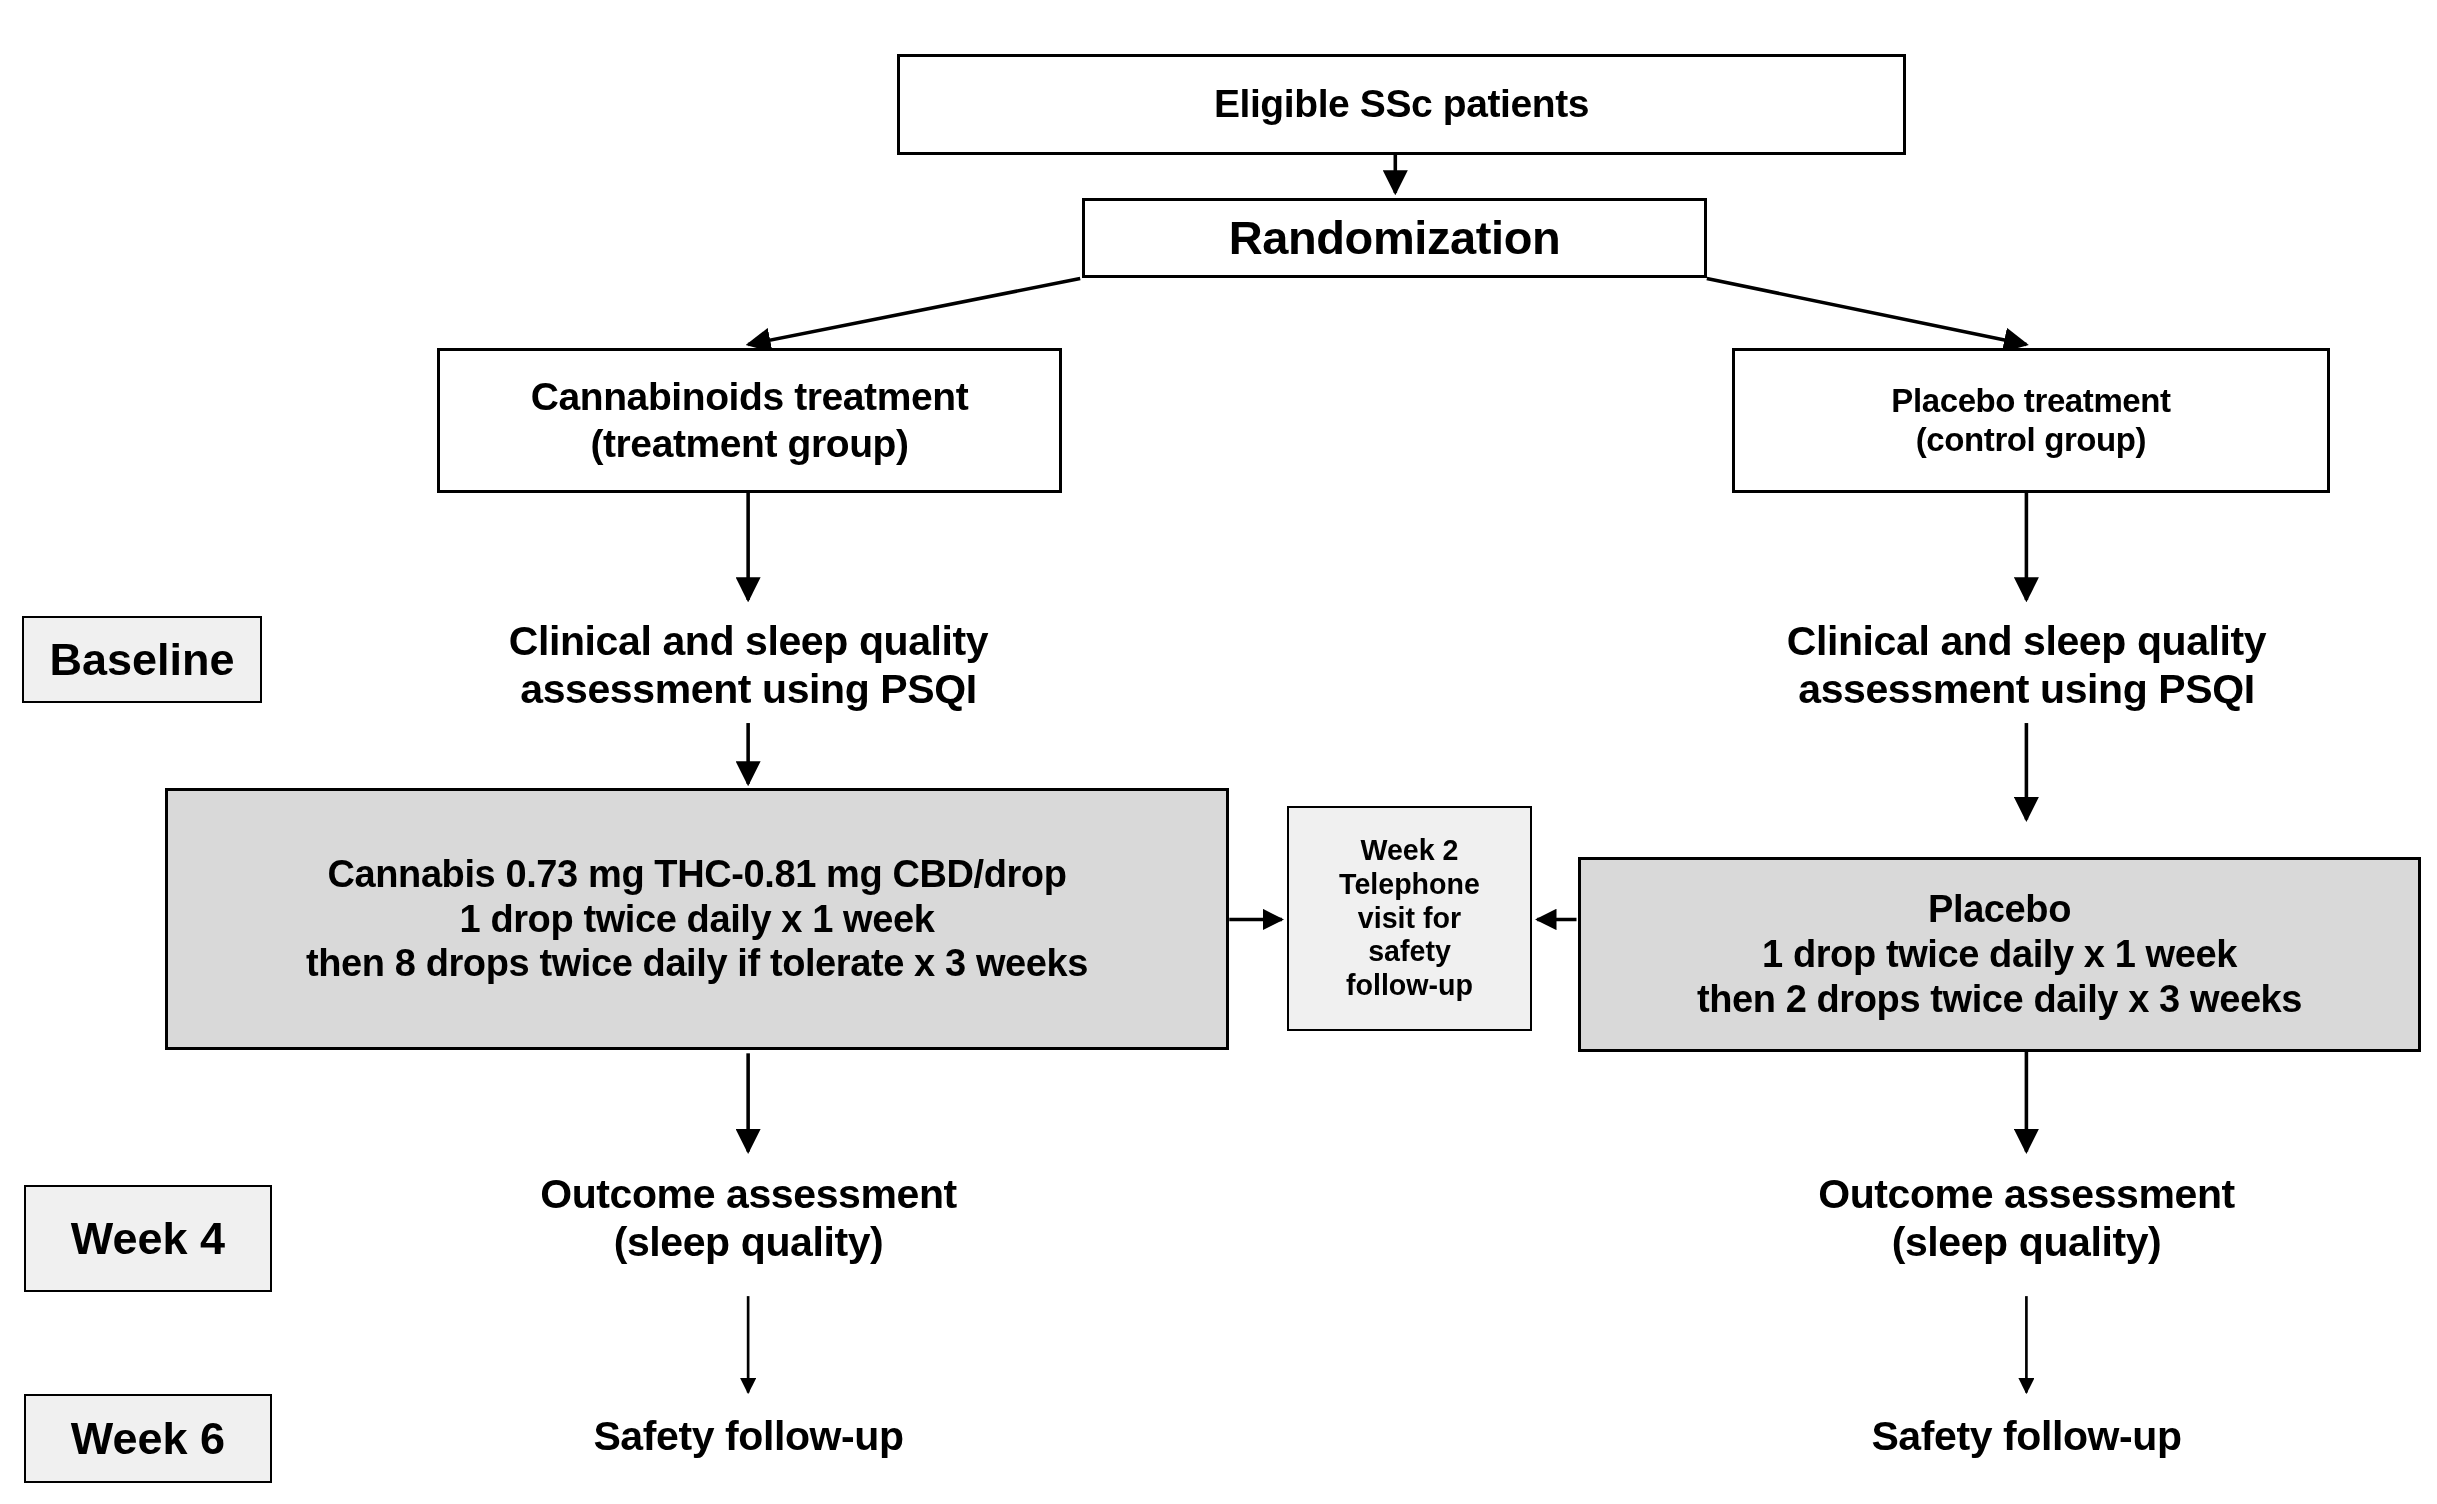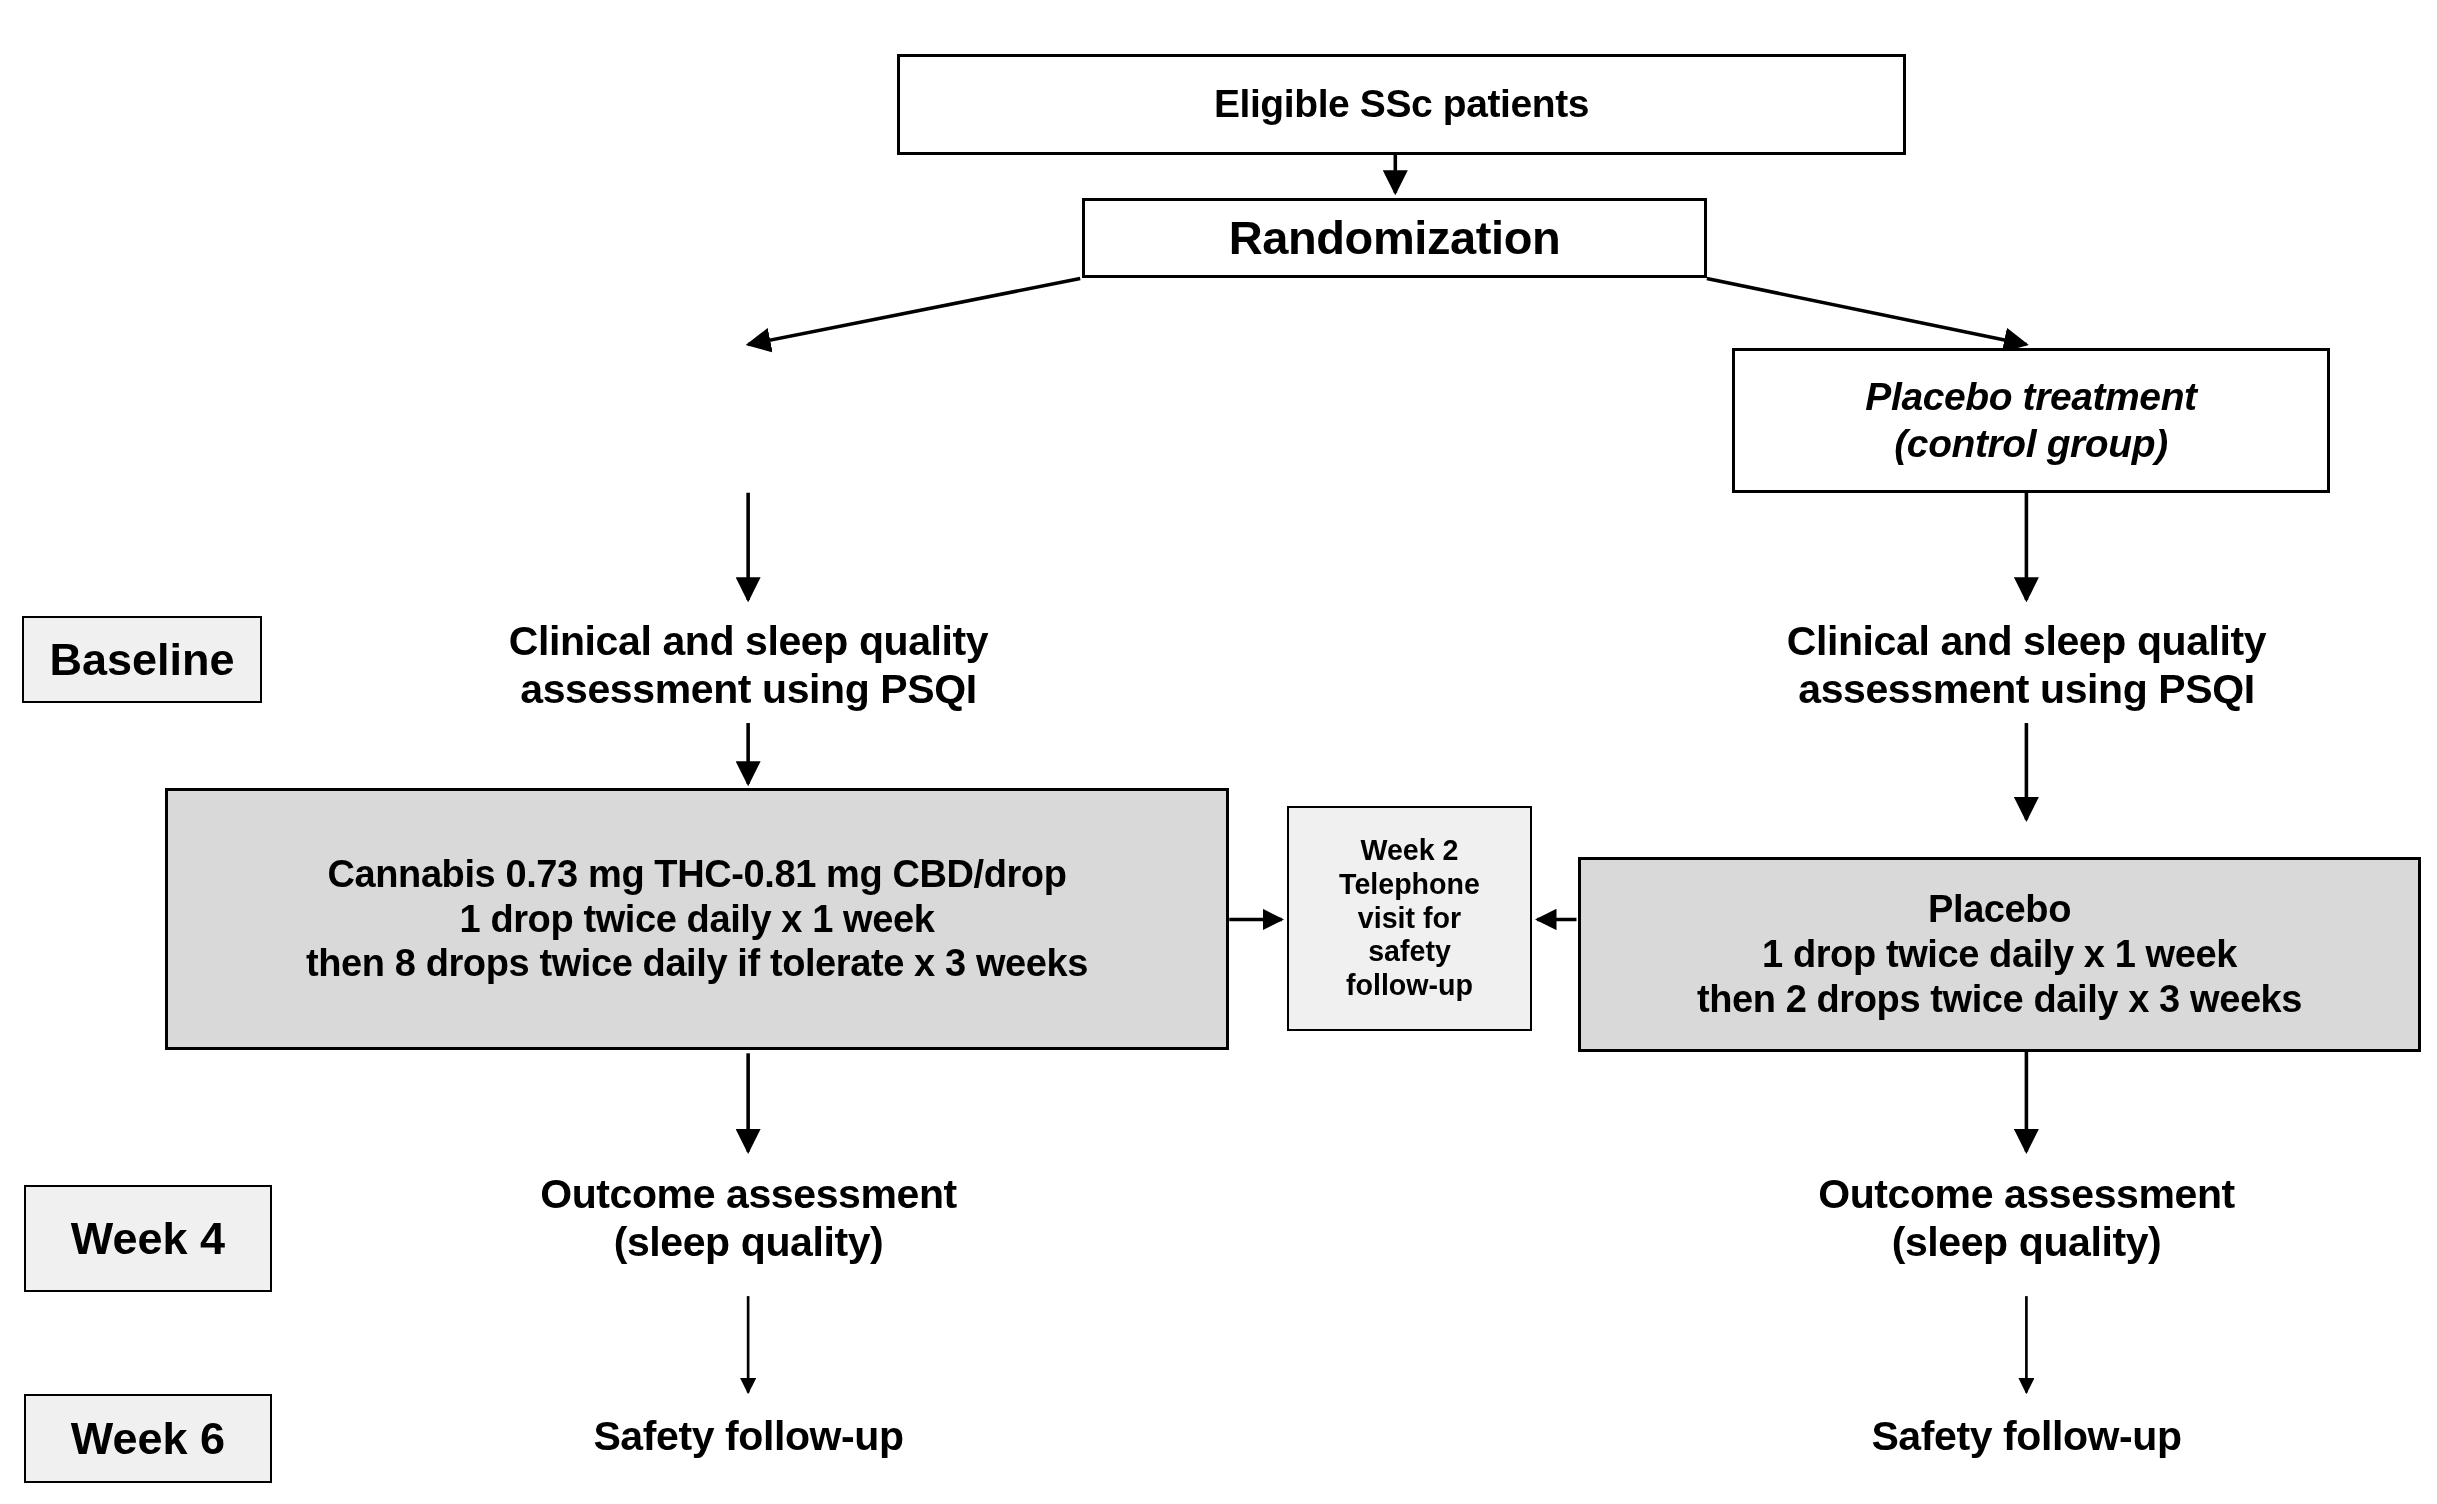--- a/index.html
+++ b/index.html
@@ -119,22 +119,26 @@
   </svg>
 
   <div class="node box-outline" style="left:897px; top:22px; width:1009px; height:101px; font-size:39px;margin-top:32px;">
     <div class="line">Eligible SSc patients</div>
   </div>
 
   <div class="node box-outline" style="left:1082px; top:198px; width:625px; height:80px; font-size:47px;">
     <div class="line">Randomization</div>
   </div>
 
-
-  <div class="node box-outline" style="left:1732px; top:348px; width:598px; height:145px; font-size:39px;font-style:italic;">
+  <div class="node box-outline" style="left:437px; top:348px; width:625px; height:145px; font-size:39px;">
+    <div class="line">Cannabinoids treatment</div>
+    <div class="line">(treatment group)</div>
+  </div>
+
+  <div class="node box-outline" style="left:1732px; top:348px; width:598px; height:145px; font-size:33px;">
     <div class="line">Placebo treatment</div>
     <div class="line">(control group)</div>
   </div>
 
   <div class="node stage-chip" style="left:22px; top:616px; width:240px; height:87px; font-size:45px;">
     <div class="line">Baseline</div>
   </div>
 
   <div class="node text-free" style="left:418px; top:607px; width:661px; height:116px; font-size:41px;">
     <div class="line">Clinical and sleep quality</div>

